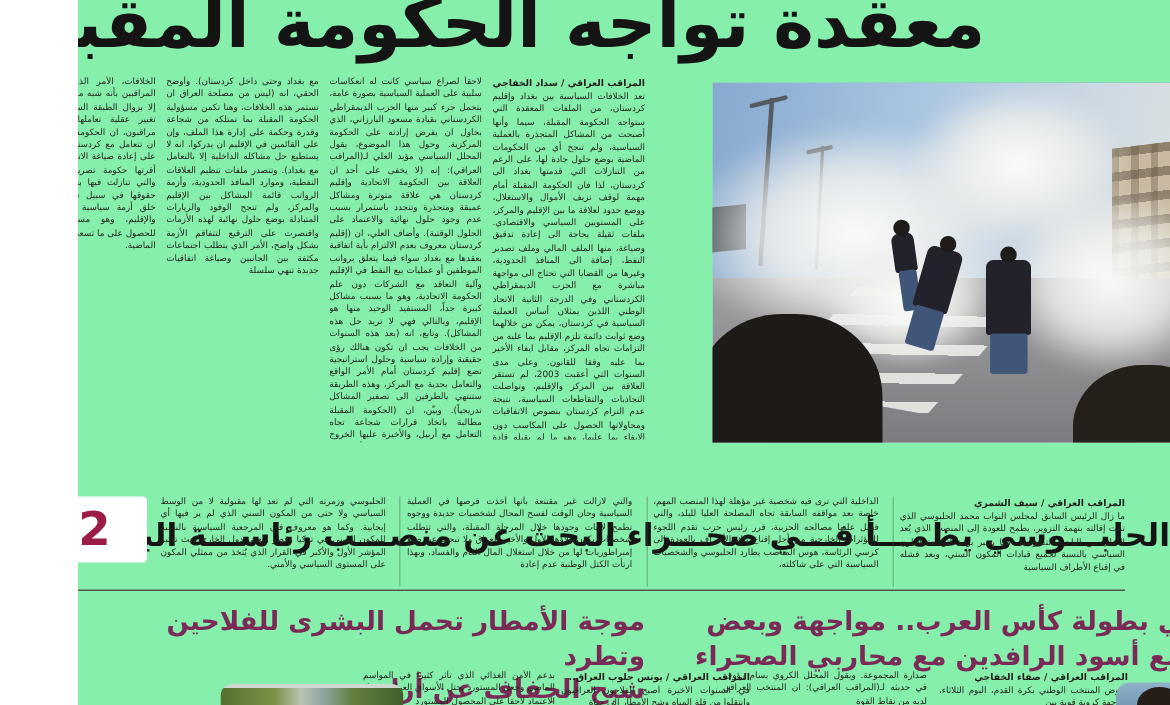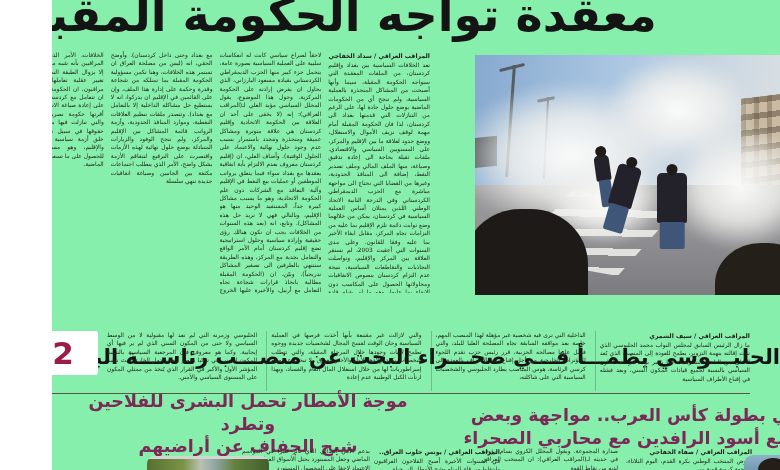--- a/index.html
+++ b/index.html
@@ -3,21 +3,21 @@
 <meta charset="utf-8">
 <style>
   html,body{margin:0;padding:0;}
   body{font-family:"DejaVu Sans",sans-serif;}
   #page{position:relative;width:712px;height:470px;background:#86efac;overflow:hidden;direction:rtl;padding-left:16px;}
 
   
   .main-headline{position:absolute;top:-13px;right:4px;width:772px;text-align:left;font-size:46px;line-height:56px;font-weight:bold;color:#141414;letter-spacing:-1px;white-space:nowrap;}
   .strip-headline{position:absolute;top:297px;right:0;width:780px;text-align:right;font-size:21px;font-weight:bold;color:#141414;margin-top:48px;}
   .sub-headline{position:absolute;text-align:center;font-weight:bold;font-size:17.5px;line-height:22.5px;color:#7b2957;}
-  #rain-headline{top:390px;left:14px;width:364px;}
+  #rain-headline{top:404px;left:14px;width:364px;text-align:right;}
   #cup-headline{top:404px;left:398px;width:372px;}
 
   
   .bodytext{font-size:5.9px;line-height:8.4px;text-align:justify;color:#24231c;overflow:hidden;}
   .byline{font-weight:bold;font-size:6.2px;line-height:9px;color:#1d1c16;margin-bottom:1px;}
 
   #main-cols{position:absolute;top:51px;right:350px;width:428px;height:244px;display:flex;gap:7px;}
   #main-cols .col{flex:1;height:244px;}
 
   #parl-row{position:absolute;top:331px;right:30px;width:722px;height:60px;display:flex;gap:9px;}

